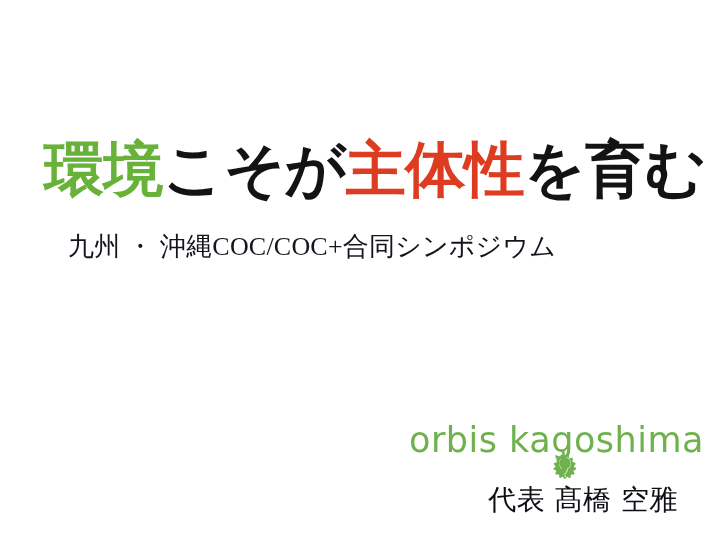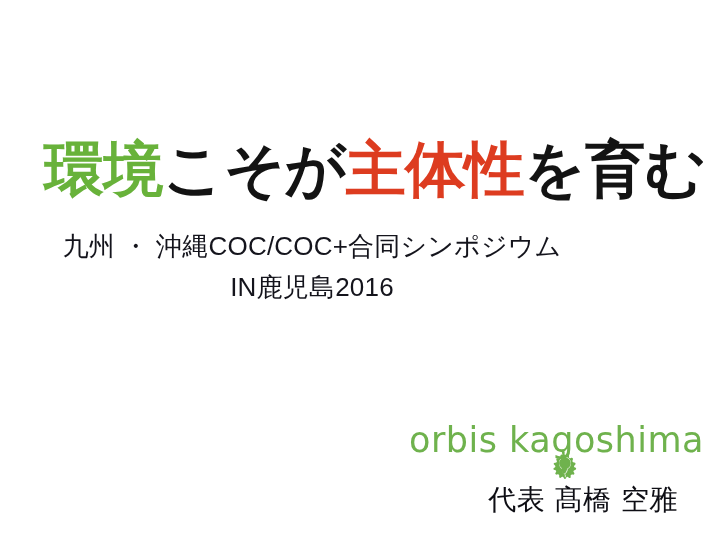--- a/index.html
+++ b/index.html
@@ -49,21 +49,21 @@
     position: absolute;
     left: 0;
     top: 226px;
     width: 624px;
     text-align: center;
     color: #14141c;
     font-size: 26px;
     line-height: 41px;
     font-weight: 400;
     letter-spacing: 0.2px;
-    font-family: Liberation Sans, sans-serif;
+    font-family: Liberation Serif, serif;
   }
   .subtitle .sline {
     display: block;
     white-space: nowrap;
   }
 
   
   .logo-block {
     position: absolute;
     right: 16px;
@@ -111,21 +111,20 @@
 <body>
 
 <div class="slide">
 
   <h1 class="headline">
     <span class="seg seg-green">環境</span><span class="seg seg-black">こそが</span><span class="seg seg-red">主体性</span><span class="seg seg-black">を育む</span>
   </h1>
 
   <div class="subtitle">
     <span class="sline">九州 ・ 沖縄COC/COC+合同シンポジウム</span>
-    <span class="sline">IN鹿児島2016</span>
   </div>
 
   <div class="logo-block">
     <span class="logo-wordmark">orbis kagoshima</span>
     <span class="logo-mark">
       <svg width="26" height="30" viewBox="0 0 26 30" aria-hidden="true">
         <path fill="#6fb24d" d="M10.2 1.0 C12.0 0.4 13.1 1.8 12.6 3.4
                  C12.2 4.8 13.4 5.3 14.6 4.6 C16.2 3.7 17.6 4.9 17.0 6.6
                  C16.5 8.1 17.6 8.7 18.9 8.0 C20.4 7.3 21.6 8.6 20.7 10.1
                  C19.9 11.4 20.6 12.5 22.0 12.4 C23.6 12.3 24.2 13.9 22.9 14.9

